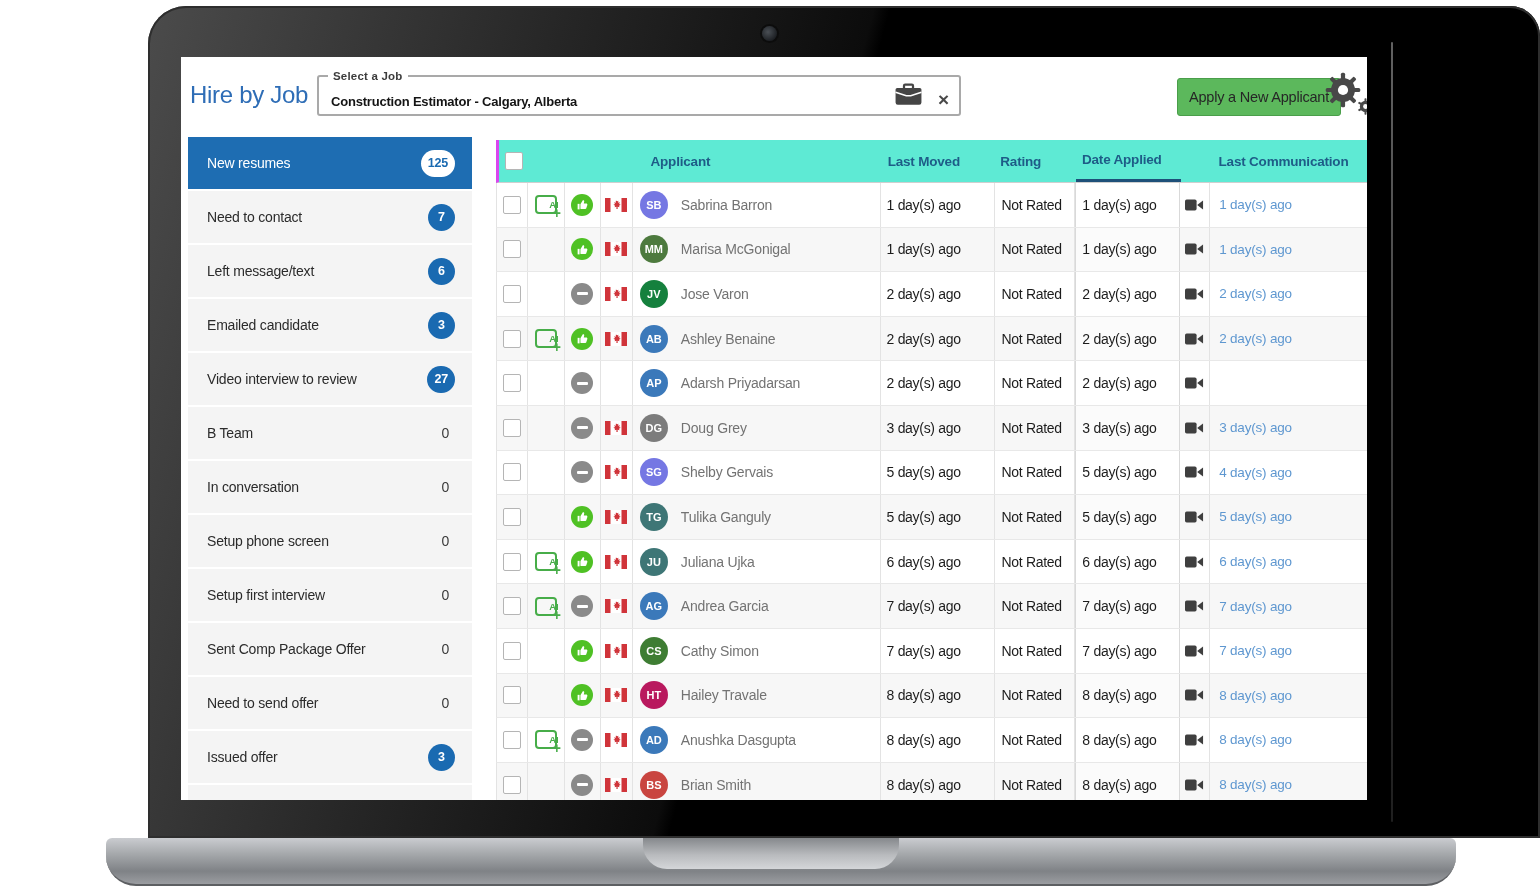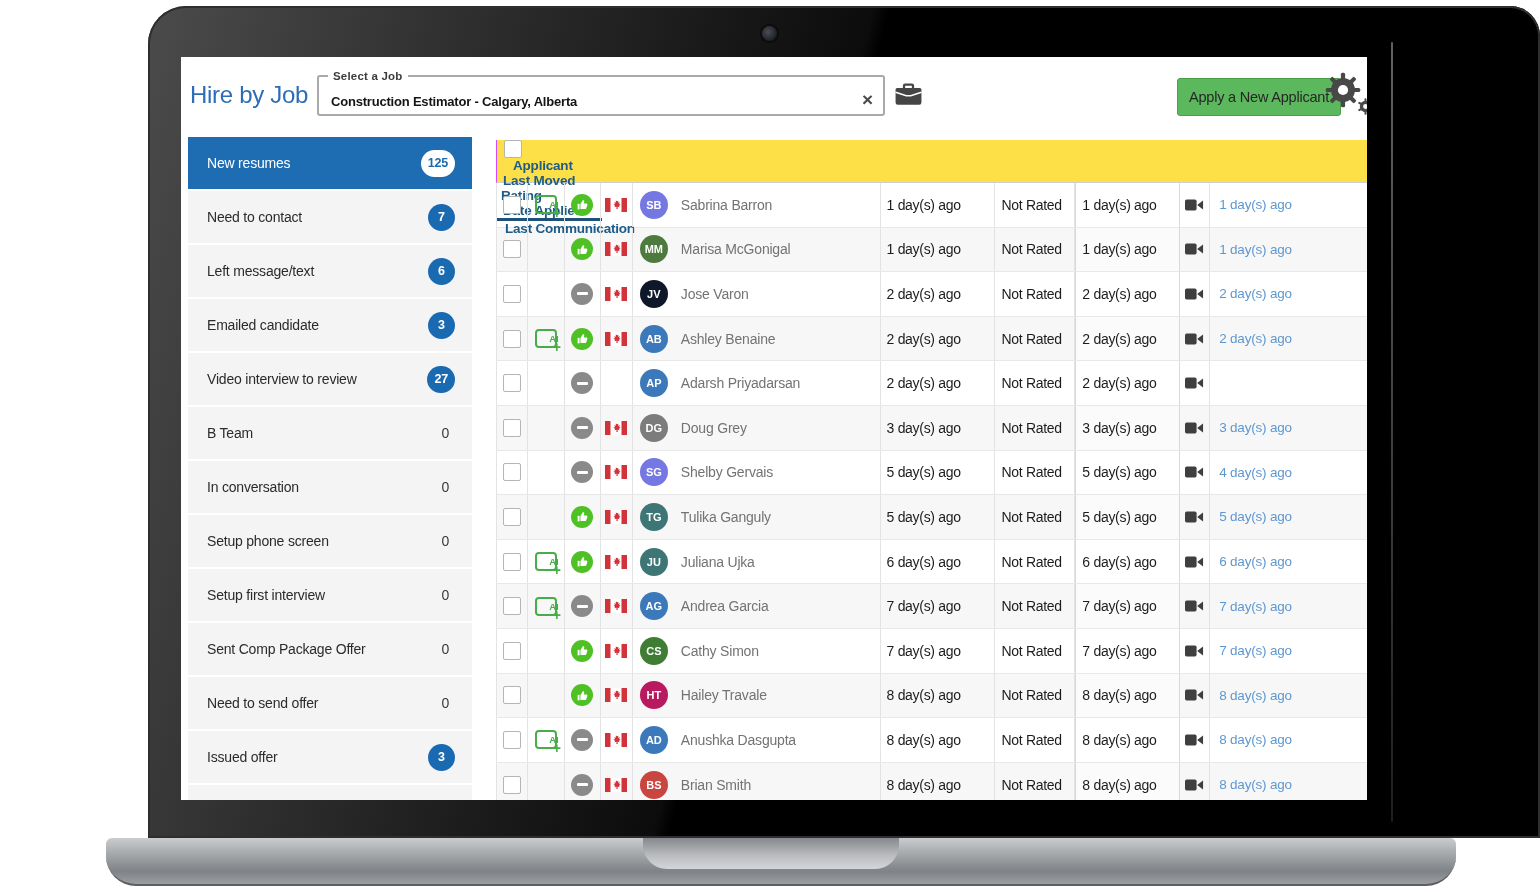--- a/index.html
+++ b/index.html
@@ -22,21 +22,21 @@
                 background:linear-gradient(180deg,#85888c 0%,#b9bbbe 55%,#d4d6d9 100%);
                 border-radius:0 0 24px 24px; }
 
   
   .app { position:absolute; left:181px; top:57px; width:1186px; height:743px;
          background:#fff; overflow:hidden; color:#222; }
 
   
   .app-title { position:absolute; left:9px; top:24px; font-size:24px; color:#2e6db6;
                letter-spacing:-0.3px; }
-  .job-fieldset { position:absolute; left:136px; top:13px; width:568px; height:46px;
+  .job-fieldset { position:absolute; left:136px; top:13px; width:644px; height:46px;
                   border:2px solid #a9a9a9; border-radius:3px; background:#fff; }
   .job-fieldset legend { font-size:11.5px; color:#3c3c3c; font-weight:bold; margin-left:9px;
                          padding:0 5px; letter-spacing:0.2px; }
   .job-value { position:absolute; left:12px; top:12px; font-size:13px; color:#141414;
                font-weight:bold; letter-spacing:-0.2px; }
   .job-clear { position:absolute; right:10px; top:8px; font-size:19px; color:#4a4a4a;
                cursor:pointer; line-height:1; font-weight:bold; }
   .briefcase { position:absolute; left:714px; top:24px; }
   .apply-btn { position:absolute; left:996px; top:21px; width:164px; height:38px;
                background:#5cb85c; border:1px solid #4a9e4a; border-radius:3px;
@@ -53,22 +53,22 @@
                letter-spacing:-0.2px; }
   .side-item.active { background:#1e6db2; color:#fff; }
   .badge { min-width:27px; height:27px; border-radius:14px; background:#1a6ab1; color:#fff;
            font-size:12.5px; font-weight:bold; display:flex; align-items:center;
            justify-content:center; padding:12px 7px;margin-left:11px; }
   .side-item.active .badge { background:#fff; color:#1a6ab1; }
   .count-plain { font-size:14px; color:#3a3a3a; padding-right:6px; }
 
   
   .table { position:absolute; left:315px; top:83px; width:871px; }
-  .thead { display:flex; height:43px; align-items:stretch; background:#fde047;
-           border-bottom:1px solid #cfcfcf; border-left:1px solid #d946ef;flex-direction:column; }
+  .thead { display:flex; height:43px; align-items:stretch; background:#5eead4;
+           border-bottom:1px solid #cfcfcf; border-left:3px solid #d946ef; }
   .th { display:flex; align-items:center; font-weight:bold; font-size:13.5px;
         color:#1e5c87; letter-spacing:-0.2px; }
   .th.sorted { border-bottom:3px solid #1e5079; }
   .trow { display:flex; height:44.6px; border-bottom:1px solid #e8e8e8;
           border-left:1px solid #e3e3e3; background:#fff; }
   .trow.zebra { background:#f7f7f7; }
   .td { display:flex; align-items:center; border-right:1px solid #e3e3e3; height:100%; }
   .td.center { justify-content:center; }
   .c-cb{width:31px;} .c-ai{width:37px;} .c-rev{width:36px;} .c-flag{width:32px;}
   .c-app{width:248px;} .c-mov{width:115px;} .c-rat{width:80px;}
@@ -322,21 +322,21 @@
             </div>
             <div class="td c-flag center">
               <svg width="22" height="14" viewBox="0 0 22 14">
                 <rect x="0" y="0" width="22" height="14" fill="#fff"></rect>
                 <rect x="0" y="0" width="5.5" height="14" fill="#d0343a"></rect>
                 <rect x="16.5" y="0" width="5.5" height="14" fill="#d0343a"></rect>
                 <path d="M11 1.8l.85 1.75 1.55-.7-.3 1.85 1.85-.4-.85 1.6 1.55.85-1.65.9.5 1.55-1.9-.4.1 2.1h-1.3l.1-2.1-1.9.4.5-1.55-1.65-.9 1.55-.85-.85-1.6 1.85.4-.3-1.85 1.55.7z" fill="#d0343a"></path>
               </svg>
             </div>
             <div class="td c-app">
-              <span class="avatar" style="background: #0f172a;">JV</span>
+              <span class="avatar" style="background: #15803d;">JV</span>
               <span class="name">Jose Varon</span>
             </div>
             <div class="td c-mov">
               <span class="cell-text">2 day(s) ago</span>
             </div>
             <div class="td c-rat">
               <span class="cell-text">Not Rated</span>
             </div>
             <div class="td c-dat">
               <span class="cell-text">2 day(s) ago</span>

